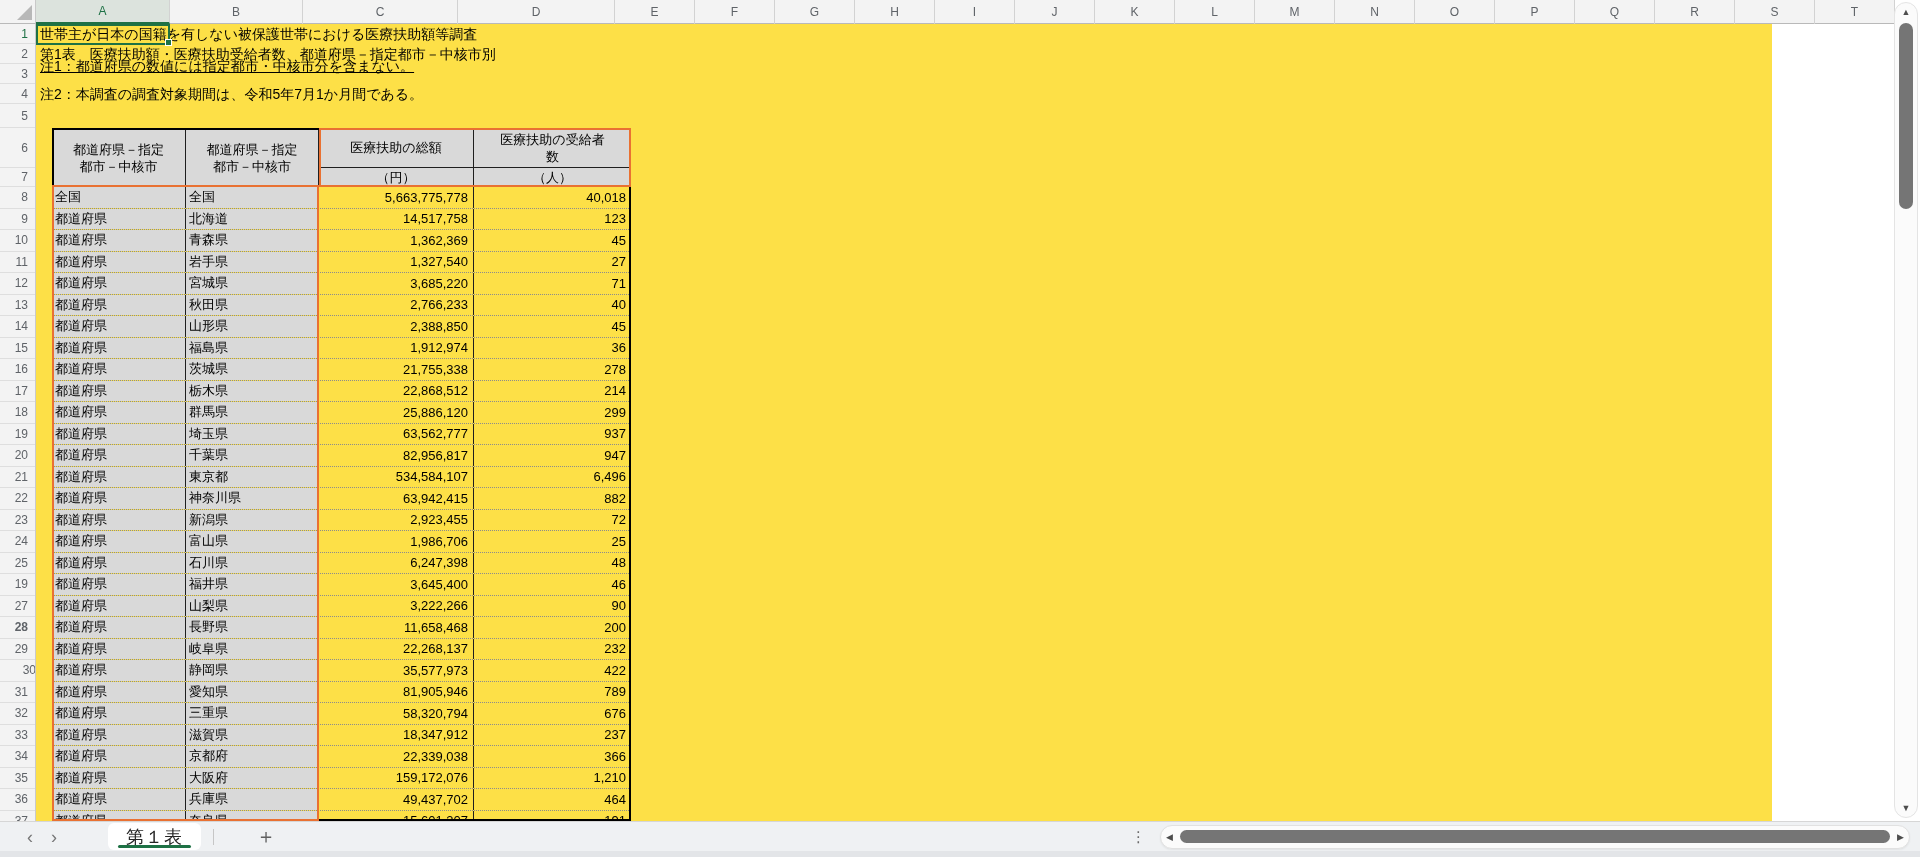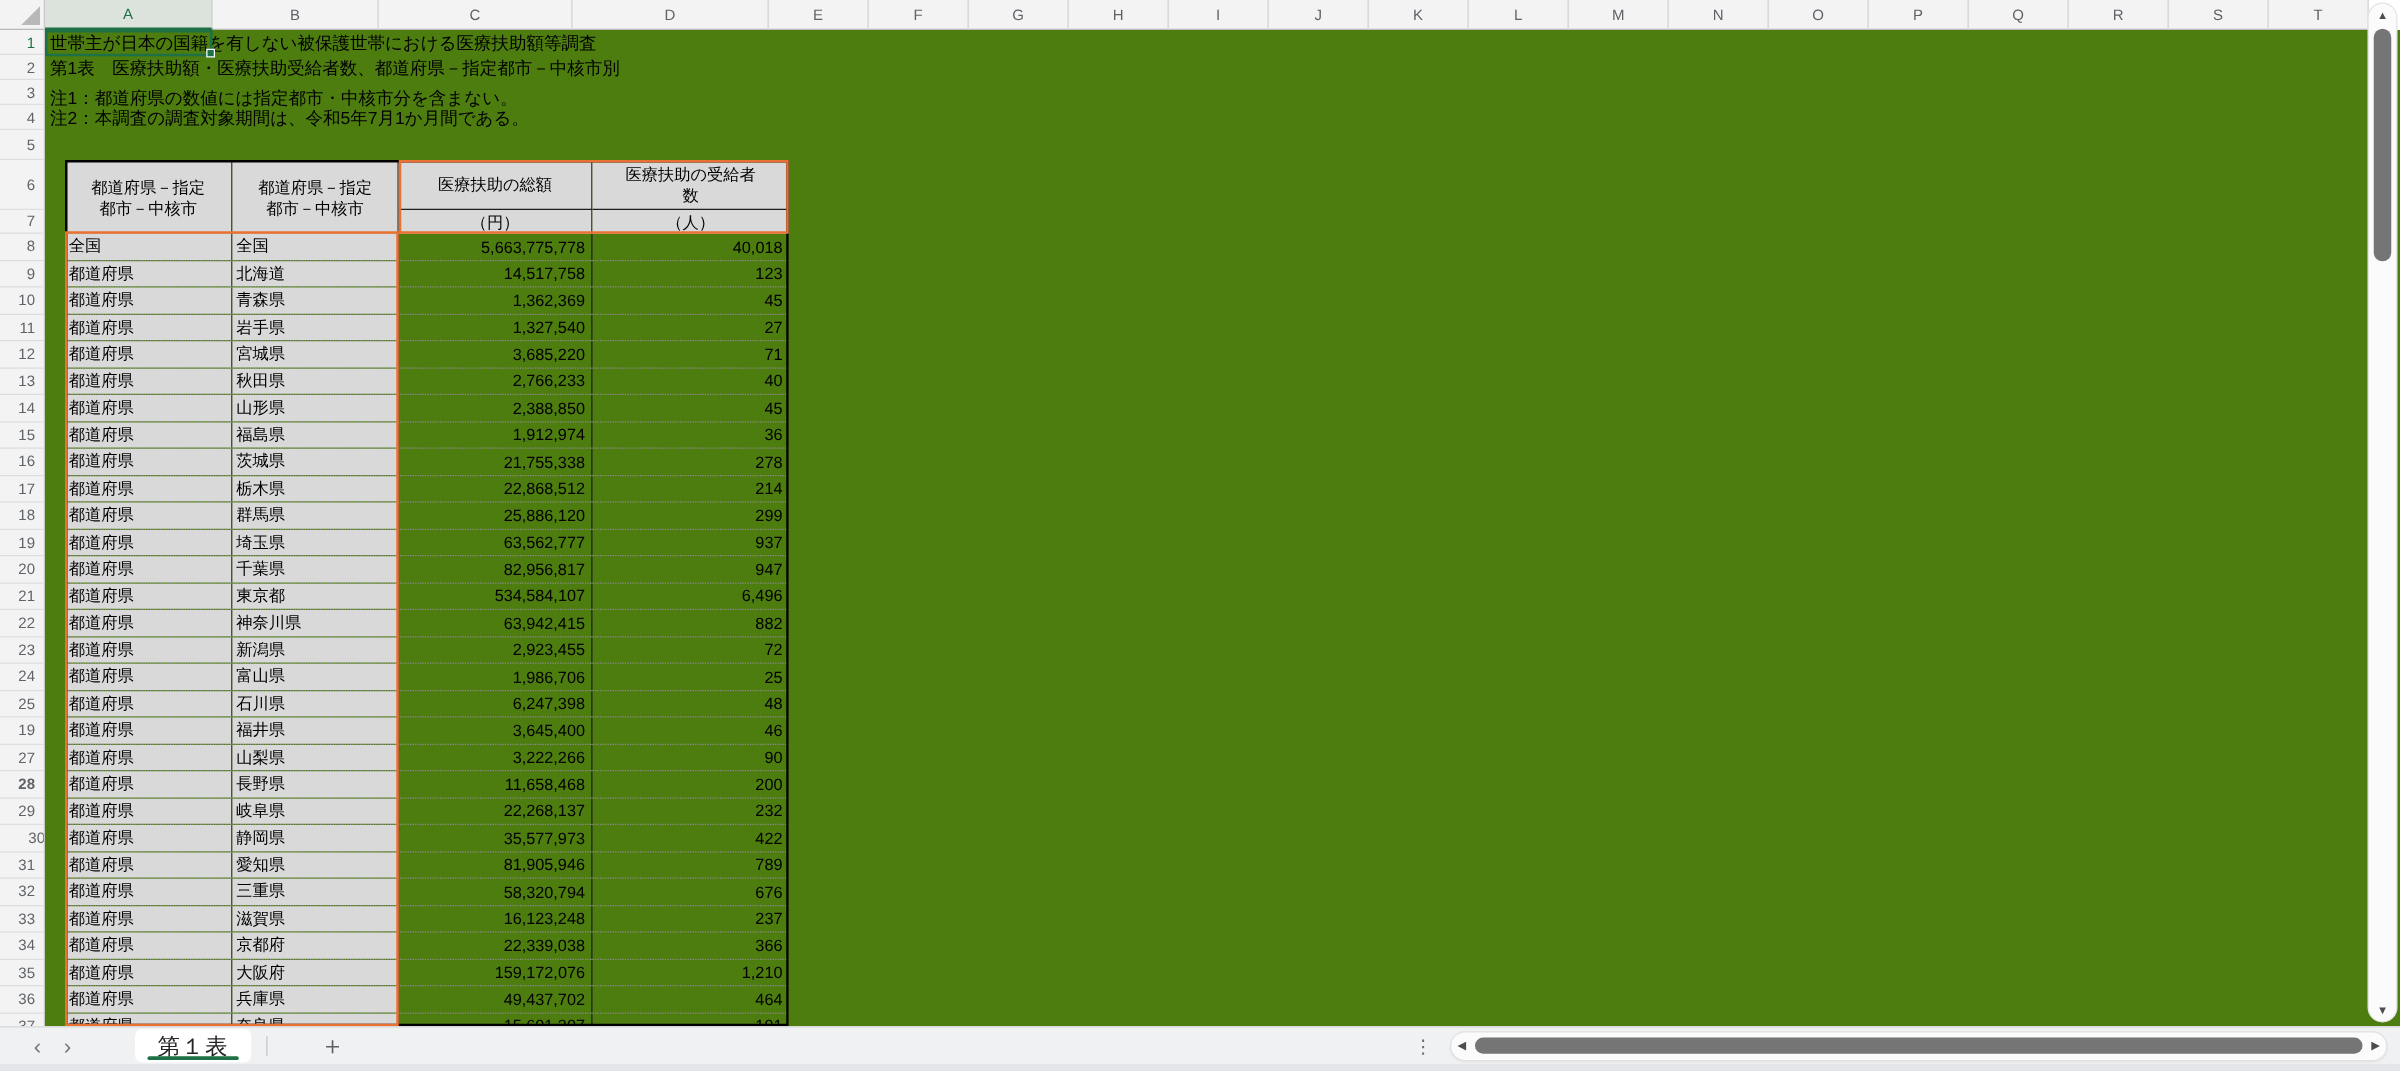--- a/index.html
+++ b/index.html
@@ -20,21 +20,21 @@
   .colcell.sel{background:#DCE3DD;color:#1E7145;border-bottom:2px solid #1E7145;}
 
   
   #gutter{position:absolute;left:0;top:24px;width:36px;height:797px;background:#F3F3F3;
           border-right:1px solid #C9C9C9;box-sizing:border-box;overflow:hidden;}
   .gutcell{box-sizing:border-box;border-bottom:1px solid #DEDEDE;display:flex;align-items:center;
            justify-content:flex-end;padding-right:7px;font-size:12px;color:#5F6368;}
   .gutcell.sel{color:#1E7145;}
 
   
-  #grid{position:absolute;left:36px;top:24px;width:1884px;height:797px;overflow:hidden;background:#4d7c0f;}
+  #grid{position:absolute;left:36px;top:24px;width:1736px;height:797px;overflow:hidden;background:#fde047;}
   .titleline{position:absolute;left:4px;height:20px;line-height:20px;white-space:nowrap;
              font-size:14px;color:#000;}
 
   
   #table{position:absolute;left:16px;top:104px;width:579px;height:693px;overflow:hidden;}
   .hc{position:absolute;background:#D9D9D9;box-sizing:border-box;display:flex;align-items:center;
       justify-content:center;text-align:center;font-size:13px;line-height:17px;}
   .hc span{display:inline-block;}
   .hc-a{left:0;top:0;width:134px;height:59px;border-right:1px solid #1F1F1F;}
   .hc-b{left:134px;top:0;width:133px;height:59px;border-right:1px solid #1F1F1F;}
@@ -159,21 +159,21 @@
       <div class="gutcell" style="height: 21.5px;">34</div>
       <div class="gutcell" style="height: 21.5px;">35</div>
       <div class="gutcell" style="height: 21.5px;">36</div>
       <div class="gutcell" style="height: 21.5px;">37</div>
     </div>
 
   <div id="grid">
     <div id="titles">
         <div class="titleline" style="top: 0px;">世帯主が日本の国籍を有しない被保護世帯における医療扶助額等調査</div>
         <div class="titleline" style="top: 20px;">第1表　医療扶助額・医療扶助受給者数、都道府県－指定都市－中核市別</div>
-        <div class="titleline" style="top: 44px;">注1：都道府県の数値には指定都市・中核市分を含まない。</div>
+        <div class="titleline" style="top: 32px; text-decoration: underline;">注1：都道府県の数値には指定都市・中核市分を含まない。</div>
         <div class="titleline" style="top: 60px;">注2：本調査の調査対象期間は、令和5年7月1か月間である。</div>
       </div>
 
     <div id="table">
       <div class="hc hc-a">
         <span>都道府県－指定都市－中核市</span>
       </div>
       <div class="hc hc-b">
         <span>都道府県－指定都市－中核市</span>
       </div>
@@ -337,21 +337,21 @@
           </div>
           <div class="trow">
             <div class="c ca">都道府県</div>
             <div class="c cb">三重県</div>
             <div class="c cc">58,320,794</div>
             <div class="c cd">676</div>
           </div>
           <div class="trow">
             <div class="c ca">都道府県</div>
             <div class="c cb">滋賀県</div>
-            <div class="c cc">16,123,248</div>
+            <div class="c cc">18,347,912</div>
             <div class="c cd">237</div>
           </div>
           <div class="trow">
             <div class="c ca">都道府県</div>
             <div class="c cb">京都府</div>
             <div class="c cc">22,339,038</div>
             <div class="c cd">366</div>
           </div>
           <div class="trow">
             <div class="c ca">都道府県</div>

